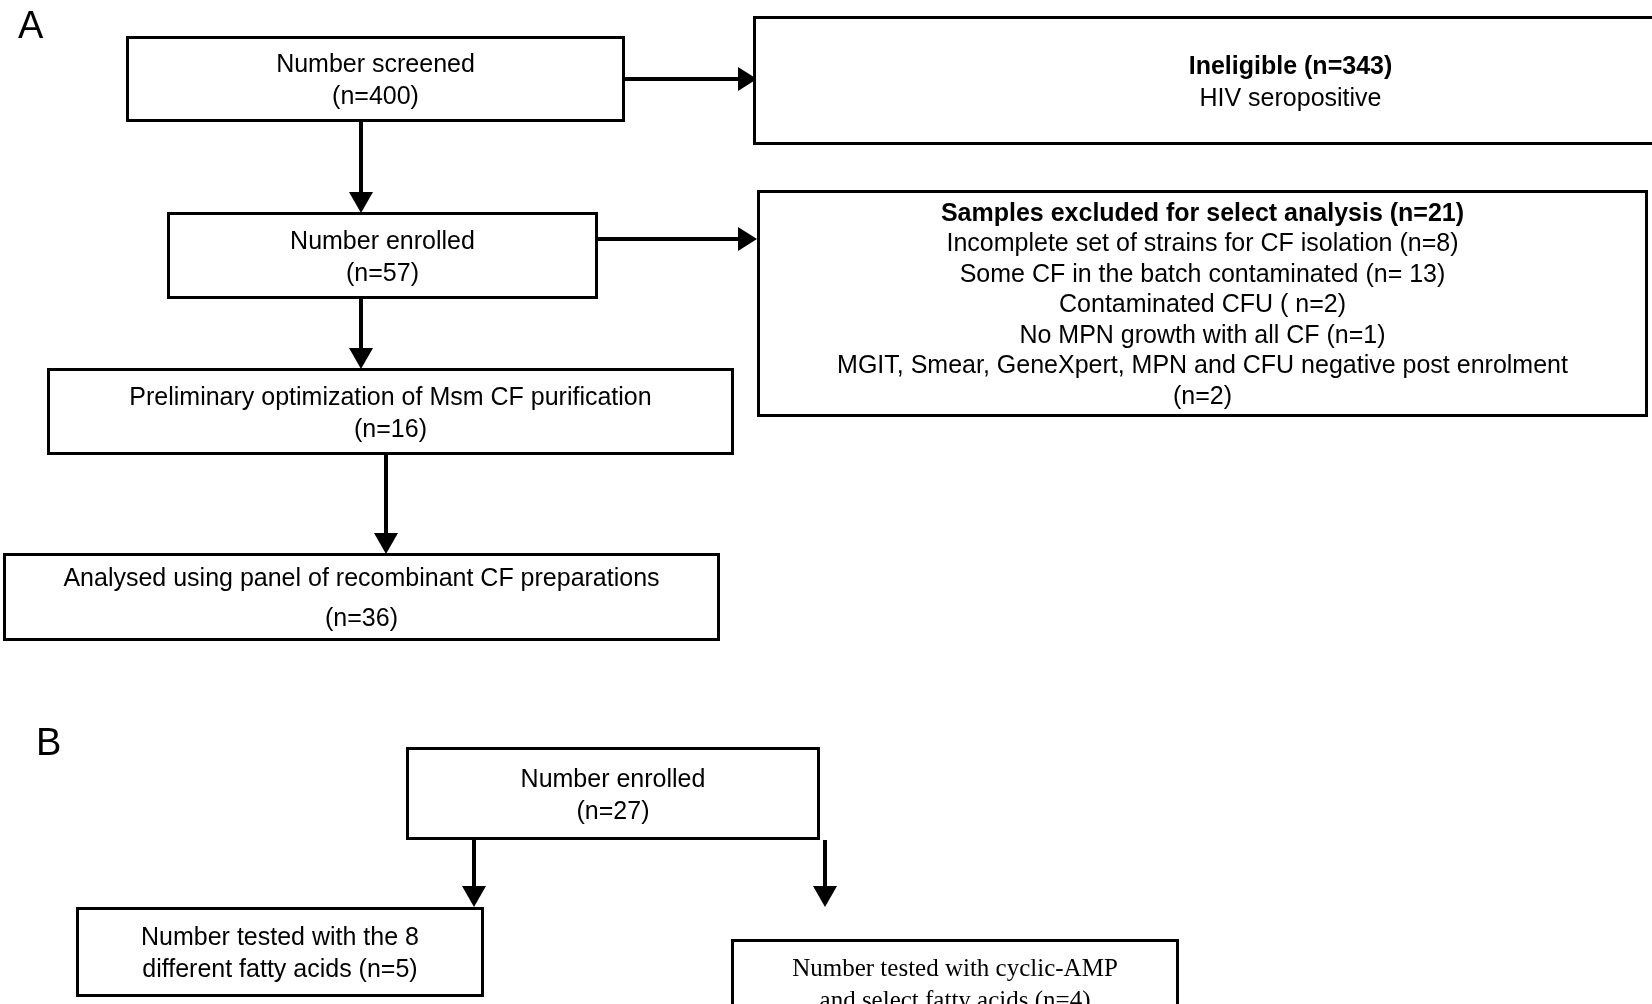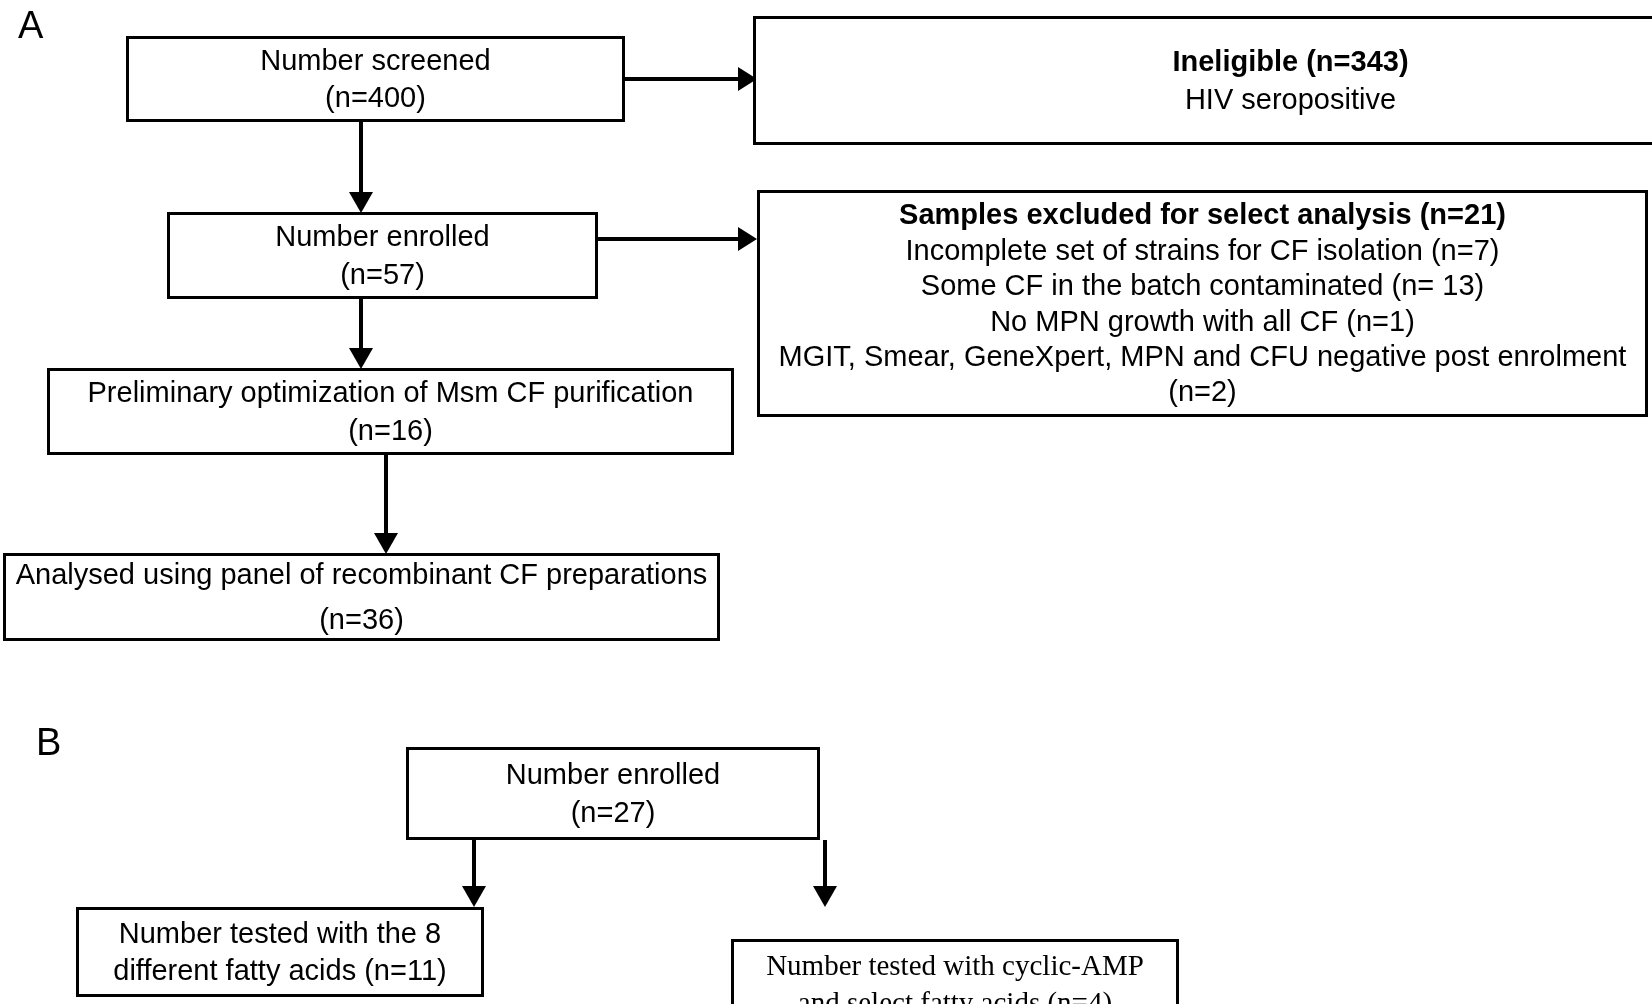--- a/index.html
+++ b/index.html
@@ -26,21 +26,21 @@
   .node {
     position: absolute;
     box-sizing: border-box;
     border: 3px solid #000;
     background: #fff;
     display: flex;
     flex-direction: column;
     align-items: center;
     justify-content: center;
     text-align: center;
-    font-size: 29px;
+    font-size: 25px;
     line-height: 1.28;
     padding: 2px 6px;
   }
   .node .line { display: block; white-space: nowrap; }
   .node .line.bold { font-weight: bold; }
   .node.tight { line-height: 1.22; }
   svg.connectors {
     position: absolute;
     left: 0;
     top: 0;
@@ -95,22 +95,23 @@
     <span class="line">HIV seropositive</span>
   </div>
 
   <div class="node" style="left:167px; top:212px; width:431px; height:87px;">
     <span class="line">Number enrolled</span>
     <span class="line">(n=57)</span>
   </div>
 
   <div class="node tight" style="left:757px; top:190px; width:891px; height:227px;">
     <span class="line bold">Samples excluded for select analysis (n=21)</span>
-    <span class="line">Incomplete set of strains for CF isolation (n=7)</span>
+    <span class="line">Incomplete set of strains for CF isolation (n=8)</span>
     <span class="line">Some CF in the batch contaminated (n= 13)</span>
+    <span class="line">Contaminated CFU ( n=2)</span>
     <span class="line">No MPN growth with all CF (n=1)</span>
     <span class="line">MGIT, Smear, GeneXpert, MPN and CFU negative post enrolment</span>
     <span class="line">(n=2)</span>
   </div>
 
   <div class="node" style="left:35px; top:368px; width:687px; height:87px;margin-left:12px;">
     <span class="line">Preliminary optimization of Msm CF purification</span>
     <span class="line">(n=16)</span>
   </div>
 
@@ -121,21 +122,21 @@
 
   <div class="panel-letter" style="left:36px; top:723px;">B</div>
 
   <div class="node" style="left:406px; top:747px; width:414px; height:93px;">
     <span class="line">Number enrolled</span>
     <span class="line">(n=27)</span>
   </div>
 
   <div class="node" style="left:76px; top:907px; width:408px; height:90px;">
     <span class="line">Number tested with the 8</span>
-    <span class="line">different fatty acids (n=11)</span>
+    <span class="line">different fatty acids (n=5)</span>
   </div>
 
   <div class="node" style="left:731px; top:939px; width:448px; height:90px;font-family:Liberation Serif, serif;">
     <span class="line">Number tested with cyclic-AMP</span>
     <span class="line">and select fatty acids  (n=4)</span>
   </div>
 
 </div>
 
 </body></html>

